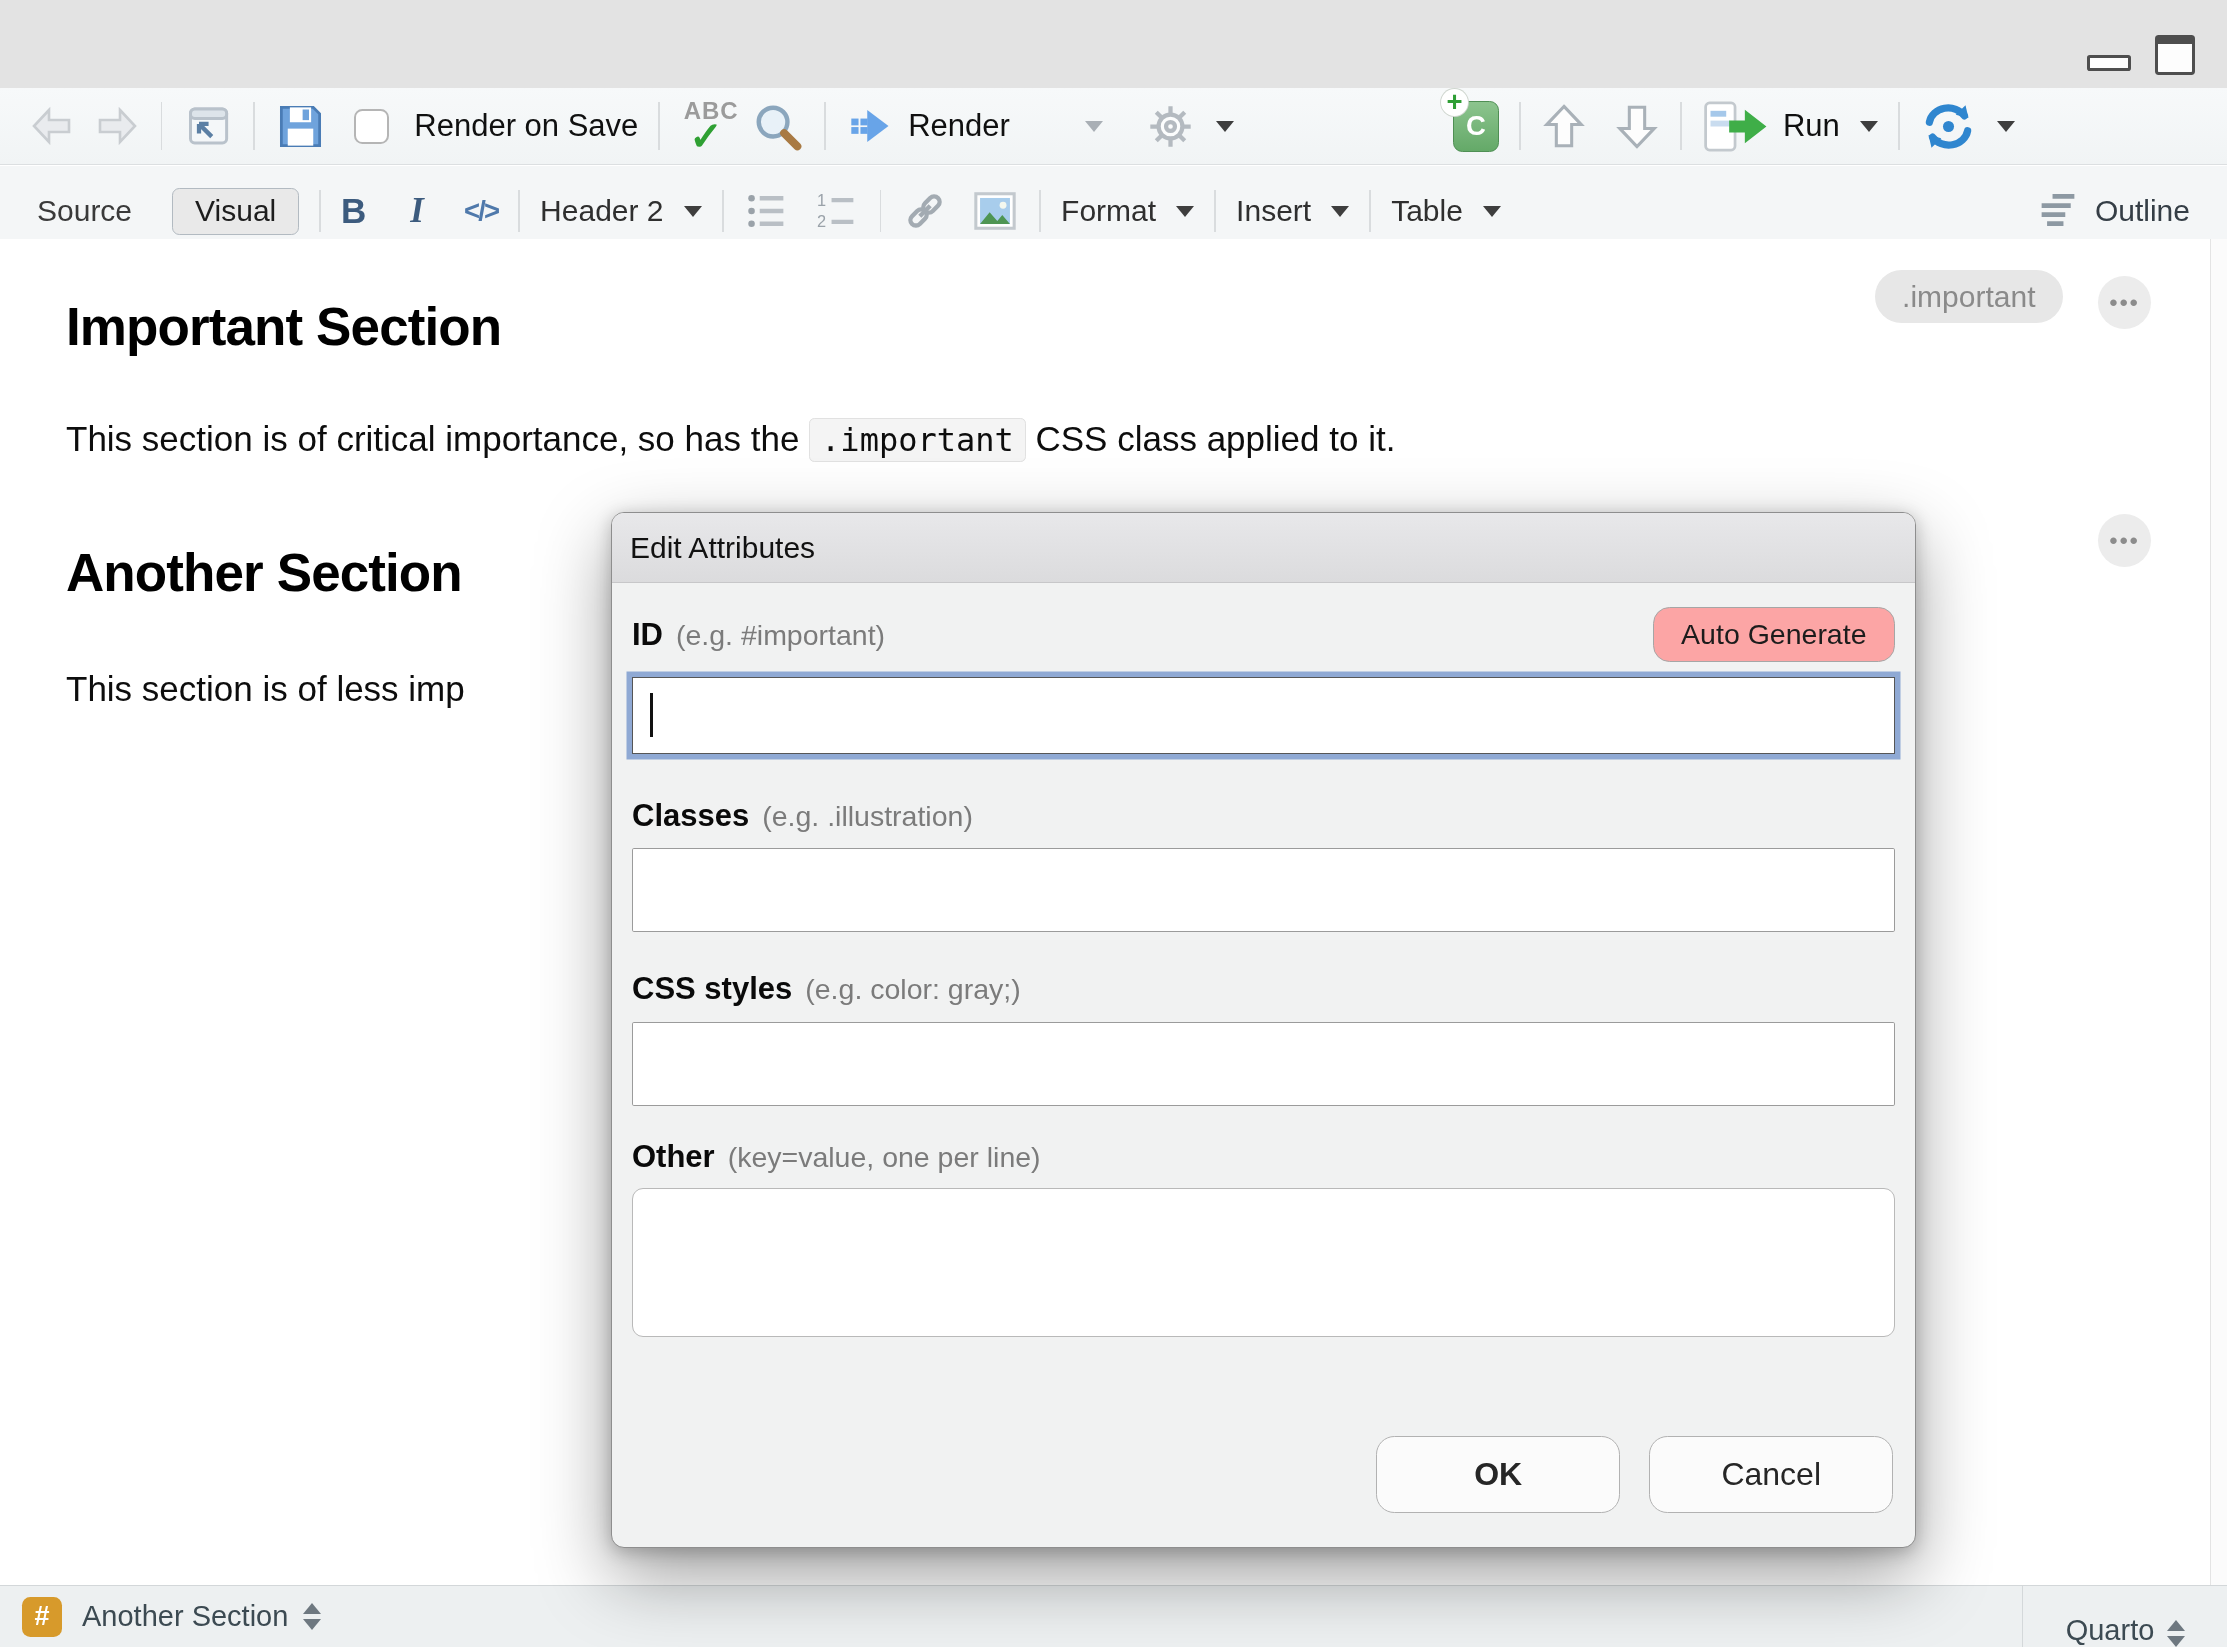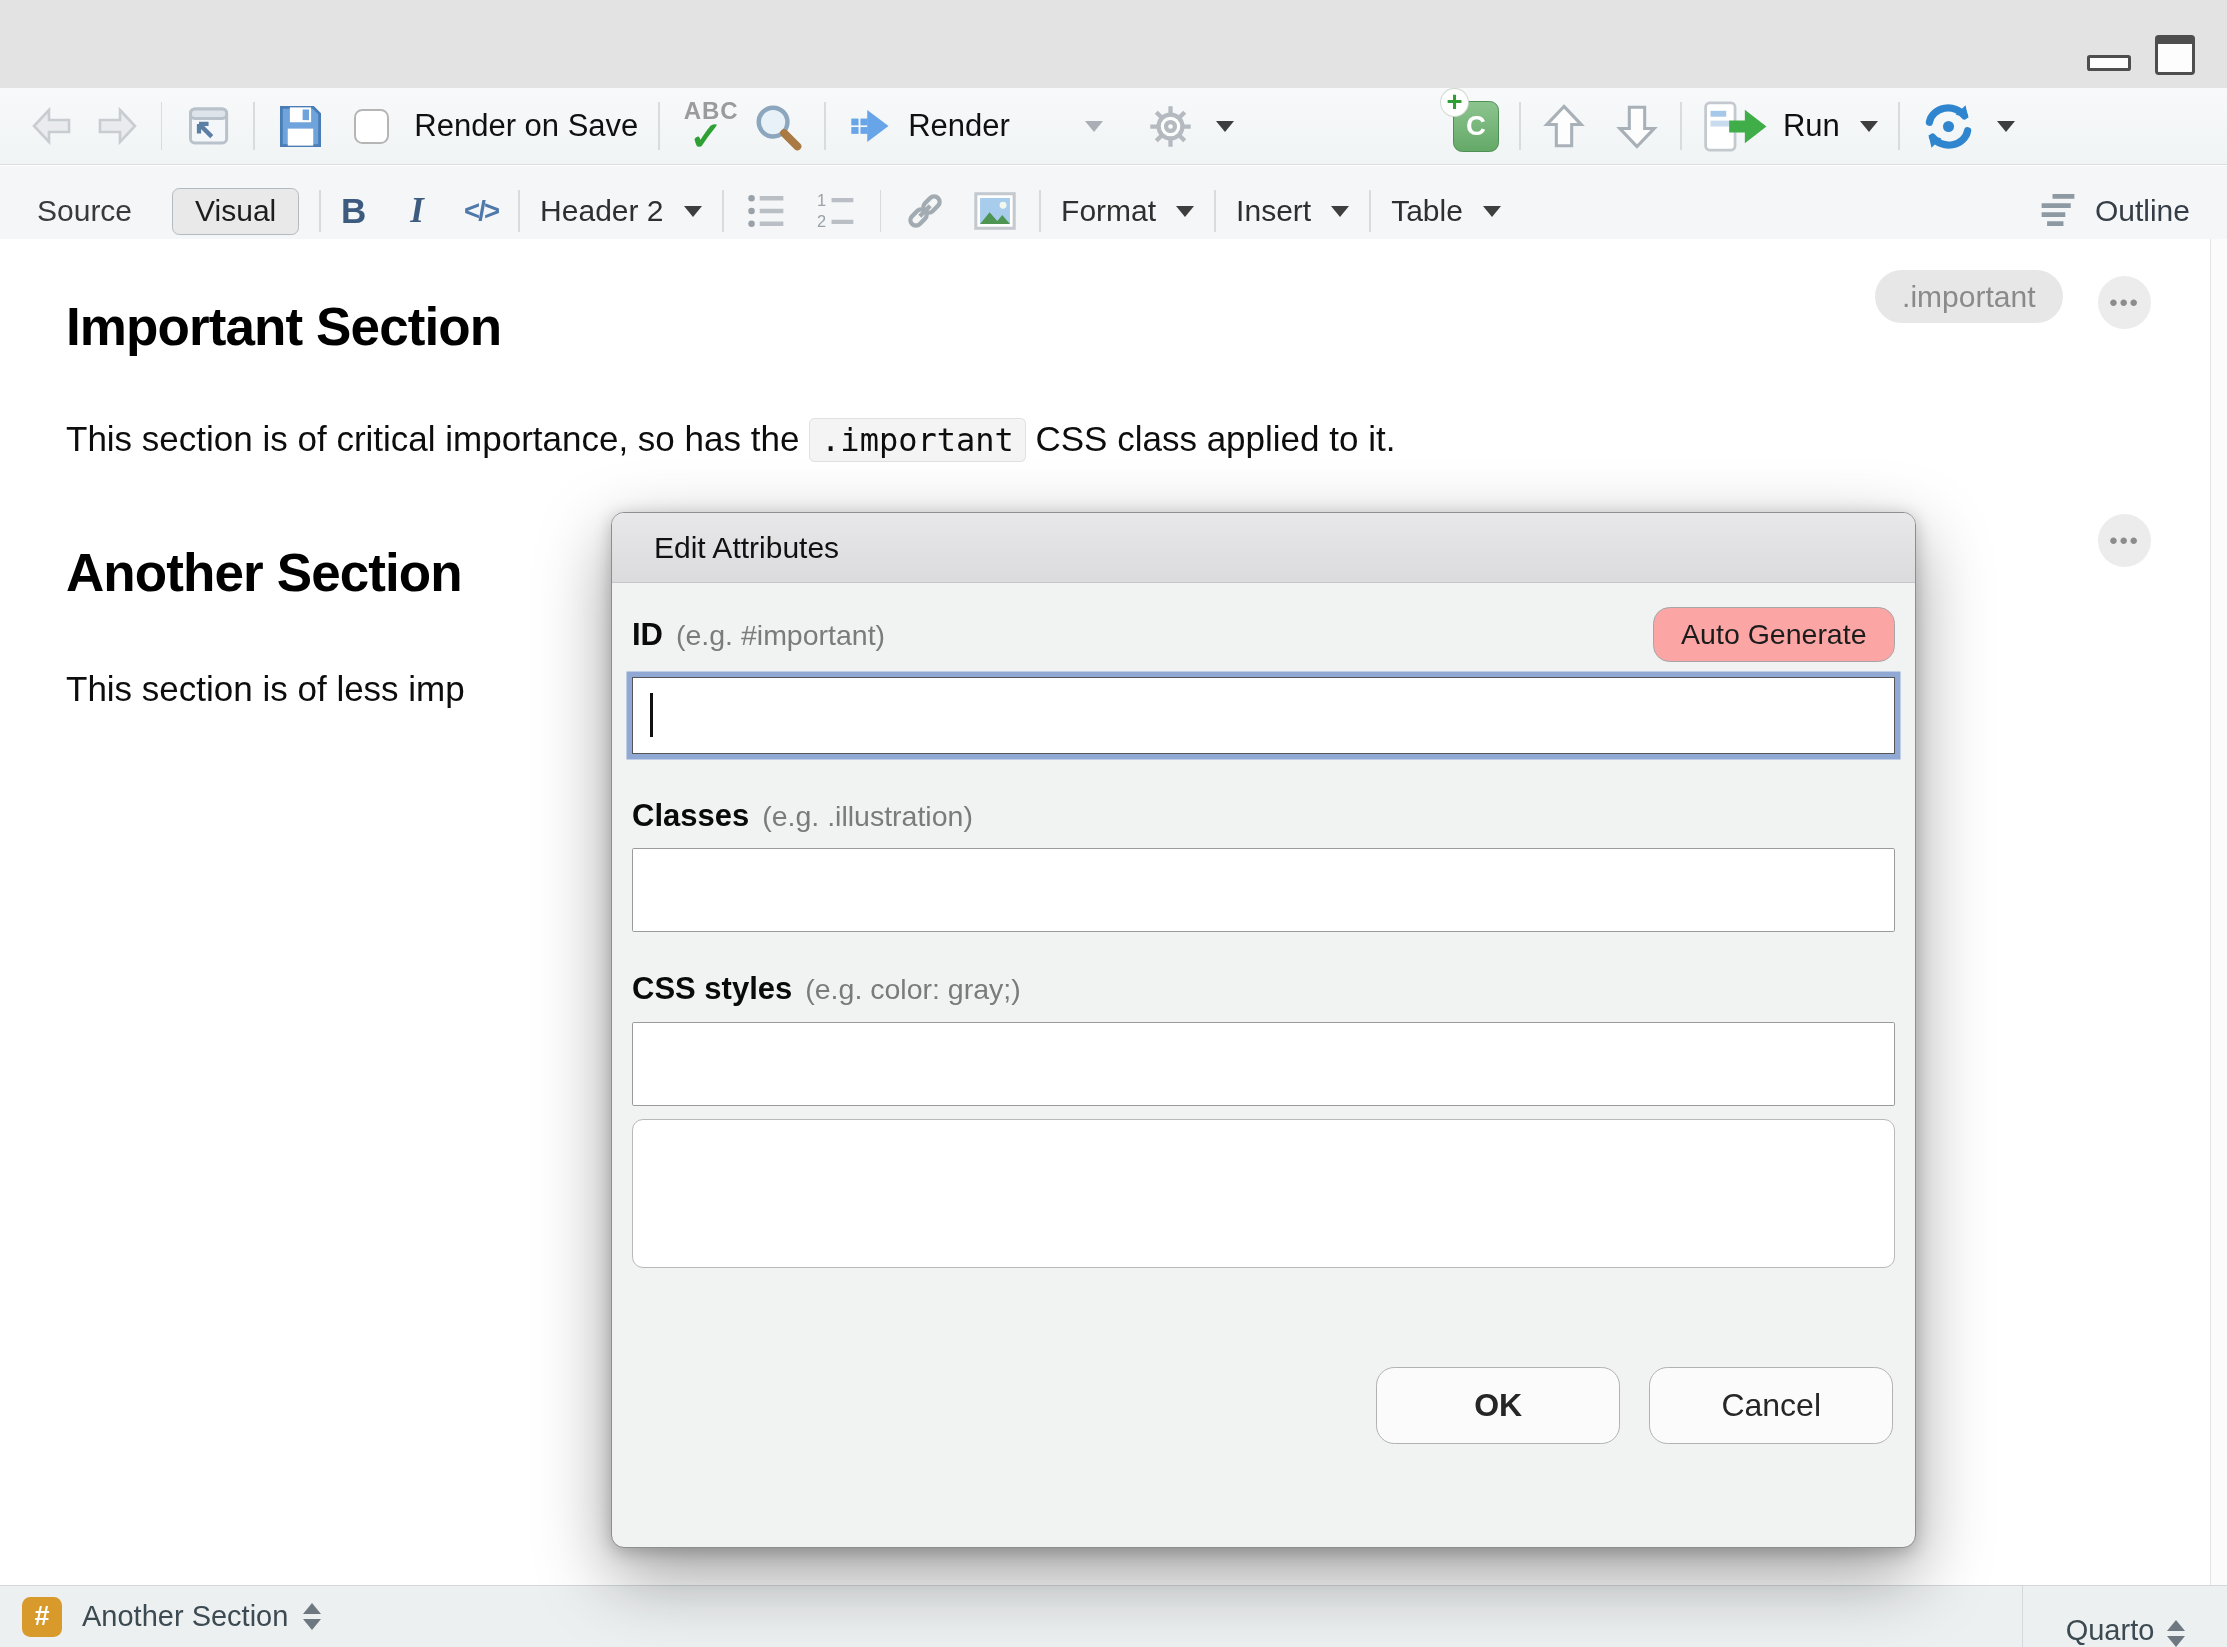--- a/index.html
+++ b/index.html
@@ -67,21 +67,21 @@
   .more-btn { position:absolute; width:53px; height:53px; border-radius:50%; background:#ececec;
               color:#8c8c8c; font-size:24px; letter-spacing:1.8px; display:flex; align-items:center; justify-content:center; }
   .more1 { top:37px; right:77px; }
   .more2 { top:275px; right:77px; }
 
   
   .dialog { position:absolute; left:611px; top:512px; width:1305px; height:1036px; z-index:10;
             background:#f1f2f2; border:1.8px solid #8e8e8e; border-radius:13px;
             box-shadow:0 27.5px 73px rgba(0,0,0,.38), 0 3.7px 16.5px rgba(0,0,0,.22); overflow:hidden; }
   .dlg-title { height:70px; background:linear-gradient(#e8e8ea,#dbdbdd); border-bottom:1.8px solid #c7c7c9;
-               display:flex; align-items:center; padding-left:42px; font-size:30px; color:#111; }
+               display:flex; align-items:center; padding-left:18px; font-size:30px; color:#111; }
   .dlg-body { padding:24px 20px 0 20px; }
   .field-row { display:flex; align-items:center; justify-content:space-between; }
   .flabel { font-size:31px; color:#0a0a0a; font-weight:600; }
   .fhint { font-size:28.5px; color:#7b7b7b; margin-left:13px; font-weight:400; }
   .autogen { height:55px; padding:0 27.5px; border:1.8px solid #a6a6a6; border-radius:16.5px; background:#fca5a5;
              font-size:28.5px; color:#1c1c1c; font-family:"Liberation Sans", sans-serif; }
   .idwrap { position:relative; margin-top:14.7px; }
   .idinput { width:100%; height:77px; border:1.8px solid #565656; background:#fff;
              box-shadow:0 0 0 5.5px #8fa9d4; font-size:31px; padding-left:22px;
              font-family:"Liberation Sans", sans-serif; }
@@ -346,20 +346,23 @@
       <div class="lbl2">
         <span class="flabel">Classes</span><span class="fhint">(e.g. .illustration)</span>
       </div>
       <input class="txtinput in2" type="text" value="" style="">
 
       <div class="lbl3">
         <span class="flabel">CSS styles</span><span class="fhint">(e.g. color: gray;)</span>
       </div>
       <input class="txtinput in3" type="text" value="" style="">
 
+      <div class="lbl4">
+        <span class="flabel">Other</span><span class="fhint">(key=value, one per line)</span>
+      </div>
       <textarea class="otherarea" style=""></textarea>
 
       <div class="btnrow">
         <button class="dlg-btn ok-btn">OK</button>
         <button class="dlg-btn">Cancel</button>
       </div>
     </div>
   </div>
 
   <div class="statusbar">

